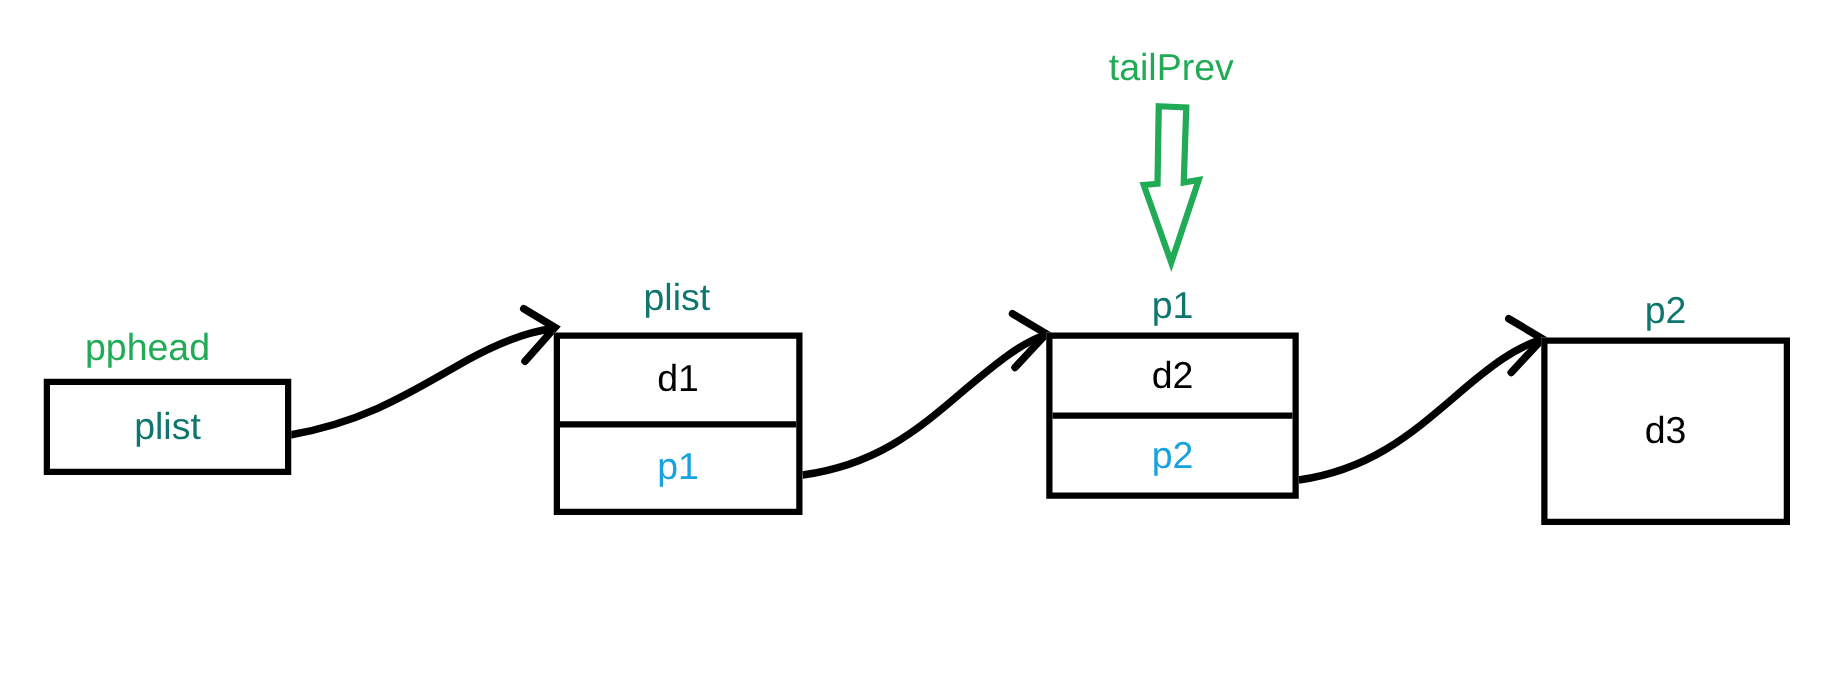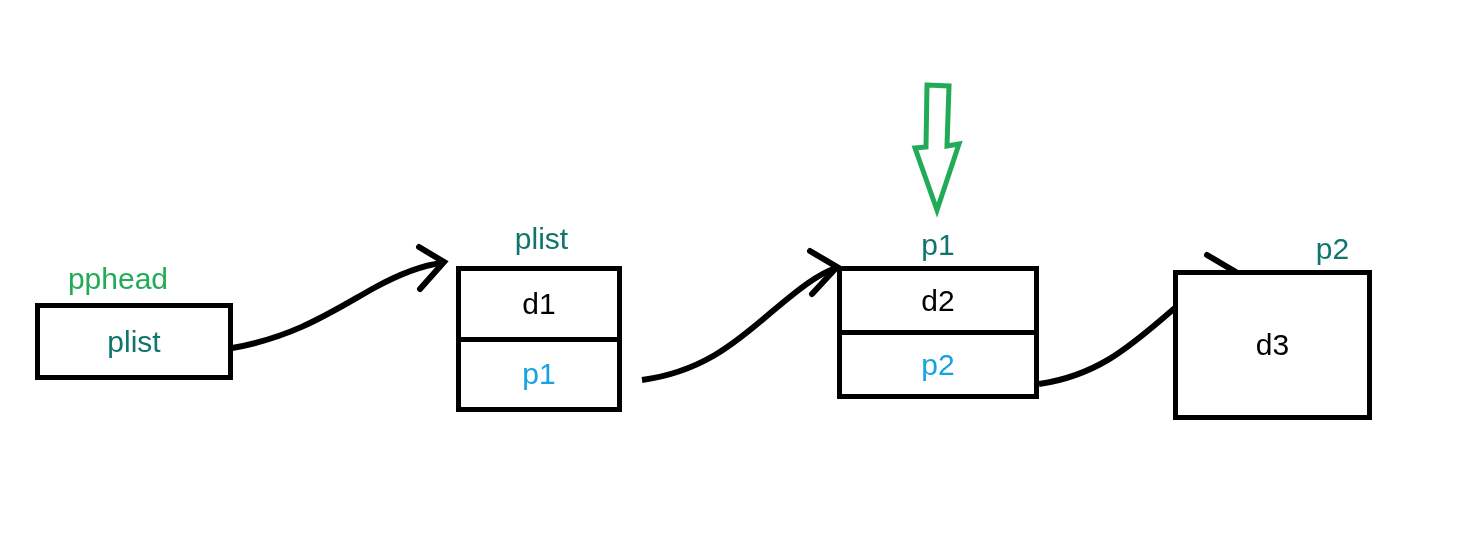--- a/index.html
+++ b/index.html
@@ -84,37 +84,38 @@
     </g>
 
     <g>
       <path class="curve" d="M 1039 384 C 1095 376 1128 348 1162 319 C 1194 291 1214 277 1233 272"></path>
       <polyline class="head" points="1207,255 1234,271 1209,298"></polyline>
     </g>
 
     <polygon class="bigarrow" points="927,85 949,86 947,146 959,144 937,210 915,148 926,147"></polygon>
   </svg>
 
+  <div class="ptr-label green" style="left:872px; top:38px; width:130px;">tailPrev</div>
 
   <div class="ptr-label green" style="left:19px; top:262px; width:198px;">pphead</div>
   <div class="headbox red" style="left:35px; top:303px; width:198px; height:77px;">
     <span>plist</span>
   </div>
 
   <div class="ptr-label red" style="left:443px; top:222px; width:197px;">plist</div>
-  <div class="node" style="left:443px; top:266px; width:166px; height:146px;margin-left:13px;">
+  <div class="node" style="left:443px; top:266px; width:199px; height:146px;">
     <div class="cell black data-cell">d1</div>
     <div class="cell blue next-cell">p1</div>
   </div>
 
   <div class="ptr-label red" style="left:837px; top:228px; width:202px;">p1</div>
   <div class="node" style="left:837px; top:266px; width:202px; height:133px;">
     <div class="cell black data-cell">d2</div>
     <div class="cell blue next-cell">p2</div>
   </div>
 
   <div class="ptr-label red" style="left:1233px; top:232px; width:199px;">p2</div>
-  <div class="node" style="left:1173px; top:270px; width:199px; height:150px;">
+  <div class="node" style="left:1233px; top:270px; width:199px; height:150px;">
     <div class="cell black data-cell">d3</div>
   </div>
 
 
 </div>
 
 </body></html>

